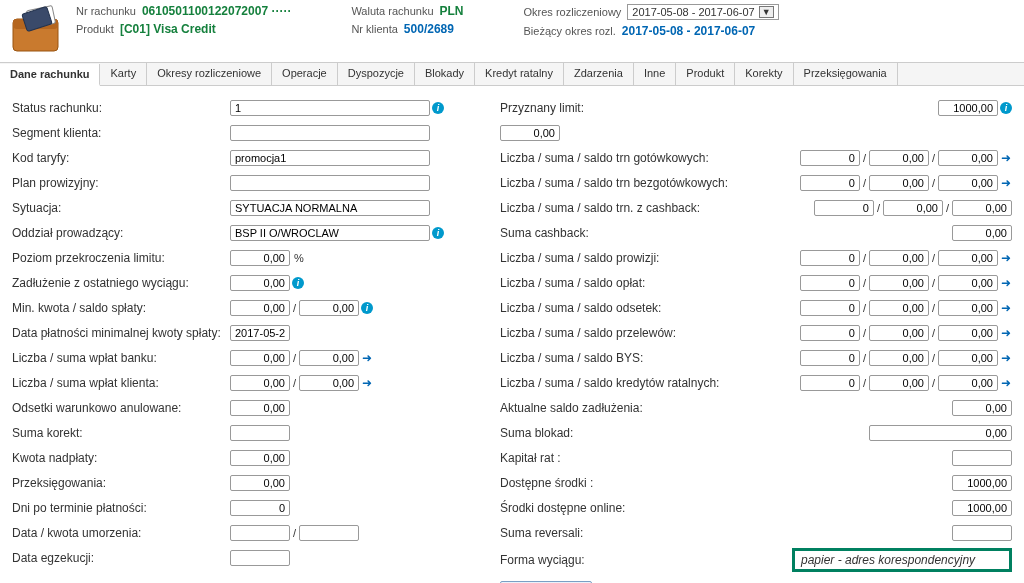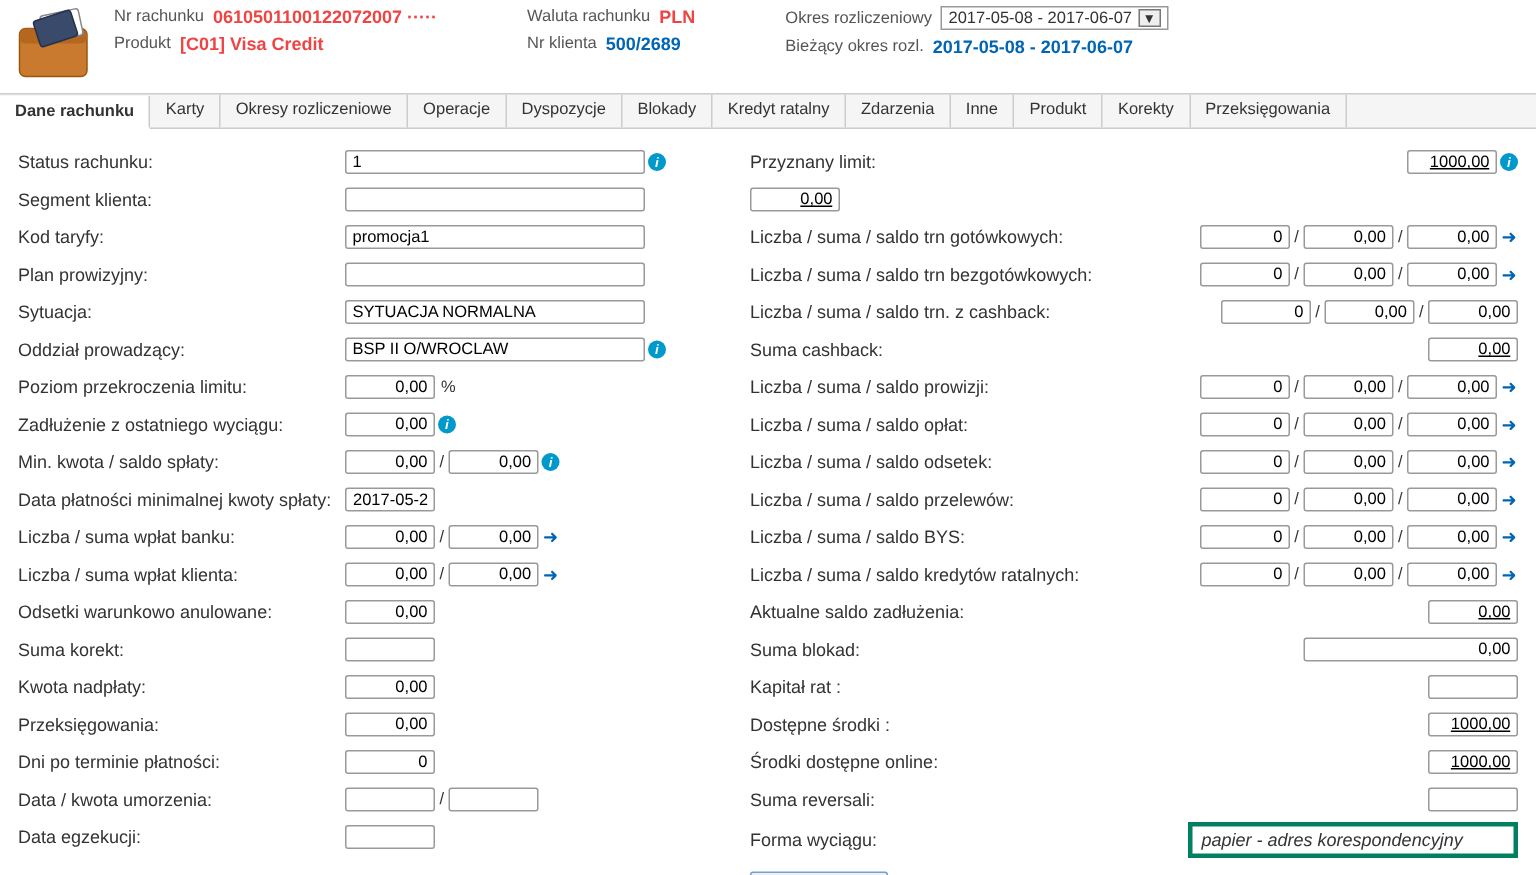--- a/index.html
+++ b/index.html
@@ -5,35 +5,35 @@
 * { box-sizing: border-box; margin: 0; padding: 0; }
 body { font-family: Tahoma, Arial, sans-serif; font-size: 11px; color: #333; background: #fff; width: 1024px; }
 .header { display: flex; padding: 4px 8px; gap: 8px; }
 .wallet-icon { width: 60px; height: 50px; flex-shrink: 0; }
 .header-info { flex: 1; display: flex; gap: 60px; }
 .header-col { display: flex; flex-direction: column; gap: 4px; }
 .header-row { display: flex; gap: 6px; align-items: center; }
 .header-label { color: #555; font-size: 11px; }
 .header-value { font-weight: bold; font-size: 12px; }
 .header-value.blue { color: #0066b3; }
-.header-value.black { color: #ef4444; }
+.header-value.black { color: #15803d; }
 .header-dropdown { border: 1px solid #999; padding: 1px 4px; font-size: 11px; background: #fff; display: inline-flex; align-items: center; gap: 4px; }
 .tabs { display: flex; border-top: 1px solid #ccc; border-bottom: 1px solid #ccc; background: #f5f5f5; margin-top: 4px; }
 .tab { padding: 4px 10px; border-right: 1px solid #ccc; cursor: pointer; font-size: 11px; color: #333; }
 .tab.active { background: #fff; font-weight: bold; border-bottom: 2px solid #fff; position: relative; top: 1px; }
 .content { display: flex; padding: 12px 12px; gap: 20px; }
 .col-left { width: 490px; }
 .col-right { flex: 1; }
 .field-row { display: flex; align-items: center; margin-bottom: 5px; min-height: 20px; }
 .field-label { width: 218px; font-size: 12px; color: #333; }
 .field-input { display: flex; align-items: center; gap: 2px; }
 input.txt { border: 1px solid #999; border-radius: 2px; padding: 1px 4px; font-size: 11px; background: #fff; font-family: inherit; }
 .w-long { width: 200px; }
 .w-num { width: 60px; text-align: right; }
-.w-num-s { width: 60px; text-align: right; text-decoration: underline; }
+.w-num-s { width: 60px; text-align: right; }
 .w-num-lg { width: 143px; text-align: right; }
 .w-date { width: 60px; }
 .info-icon { width: 12px; height: 12px; border-radius: 50%; background: #0099cc; color: #fff; font-size: 9px; font-weight: bold; display: inline-flex; align-items: center; justify-content: center; font-style: italic; }
 .arrow-icon { width: 12px; height: 12px; display: inline-flex; align-items: center; justify-content: center; color: #0066b3; font-size: 12px; }
 .sep { padding: 0 1px; }
 .pct { padding-left: 2px; }
 .col-right .field-label { width: 280px; }
 .triple-input { display: flex; align-items: center; gap: 2px; }
 .w-t1 { width: 60px; text-align: right; }
 .w-t2 { width: 60px; text-align: right; }

